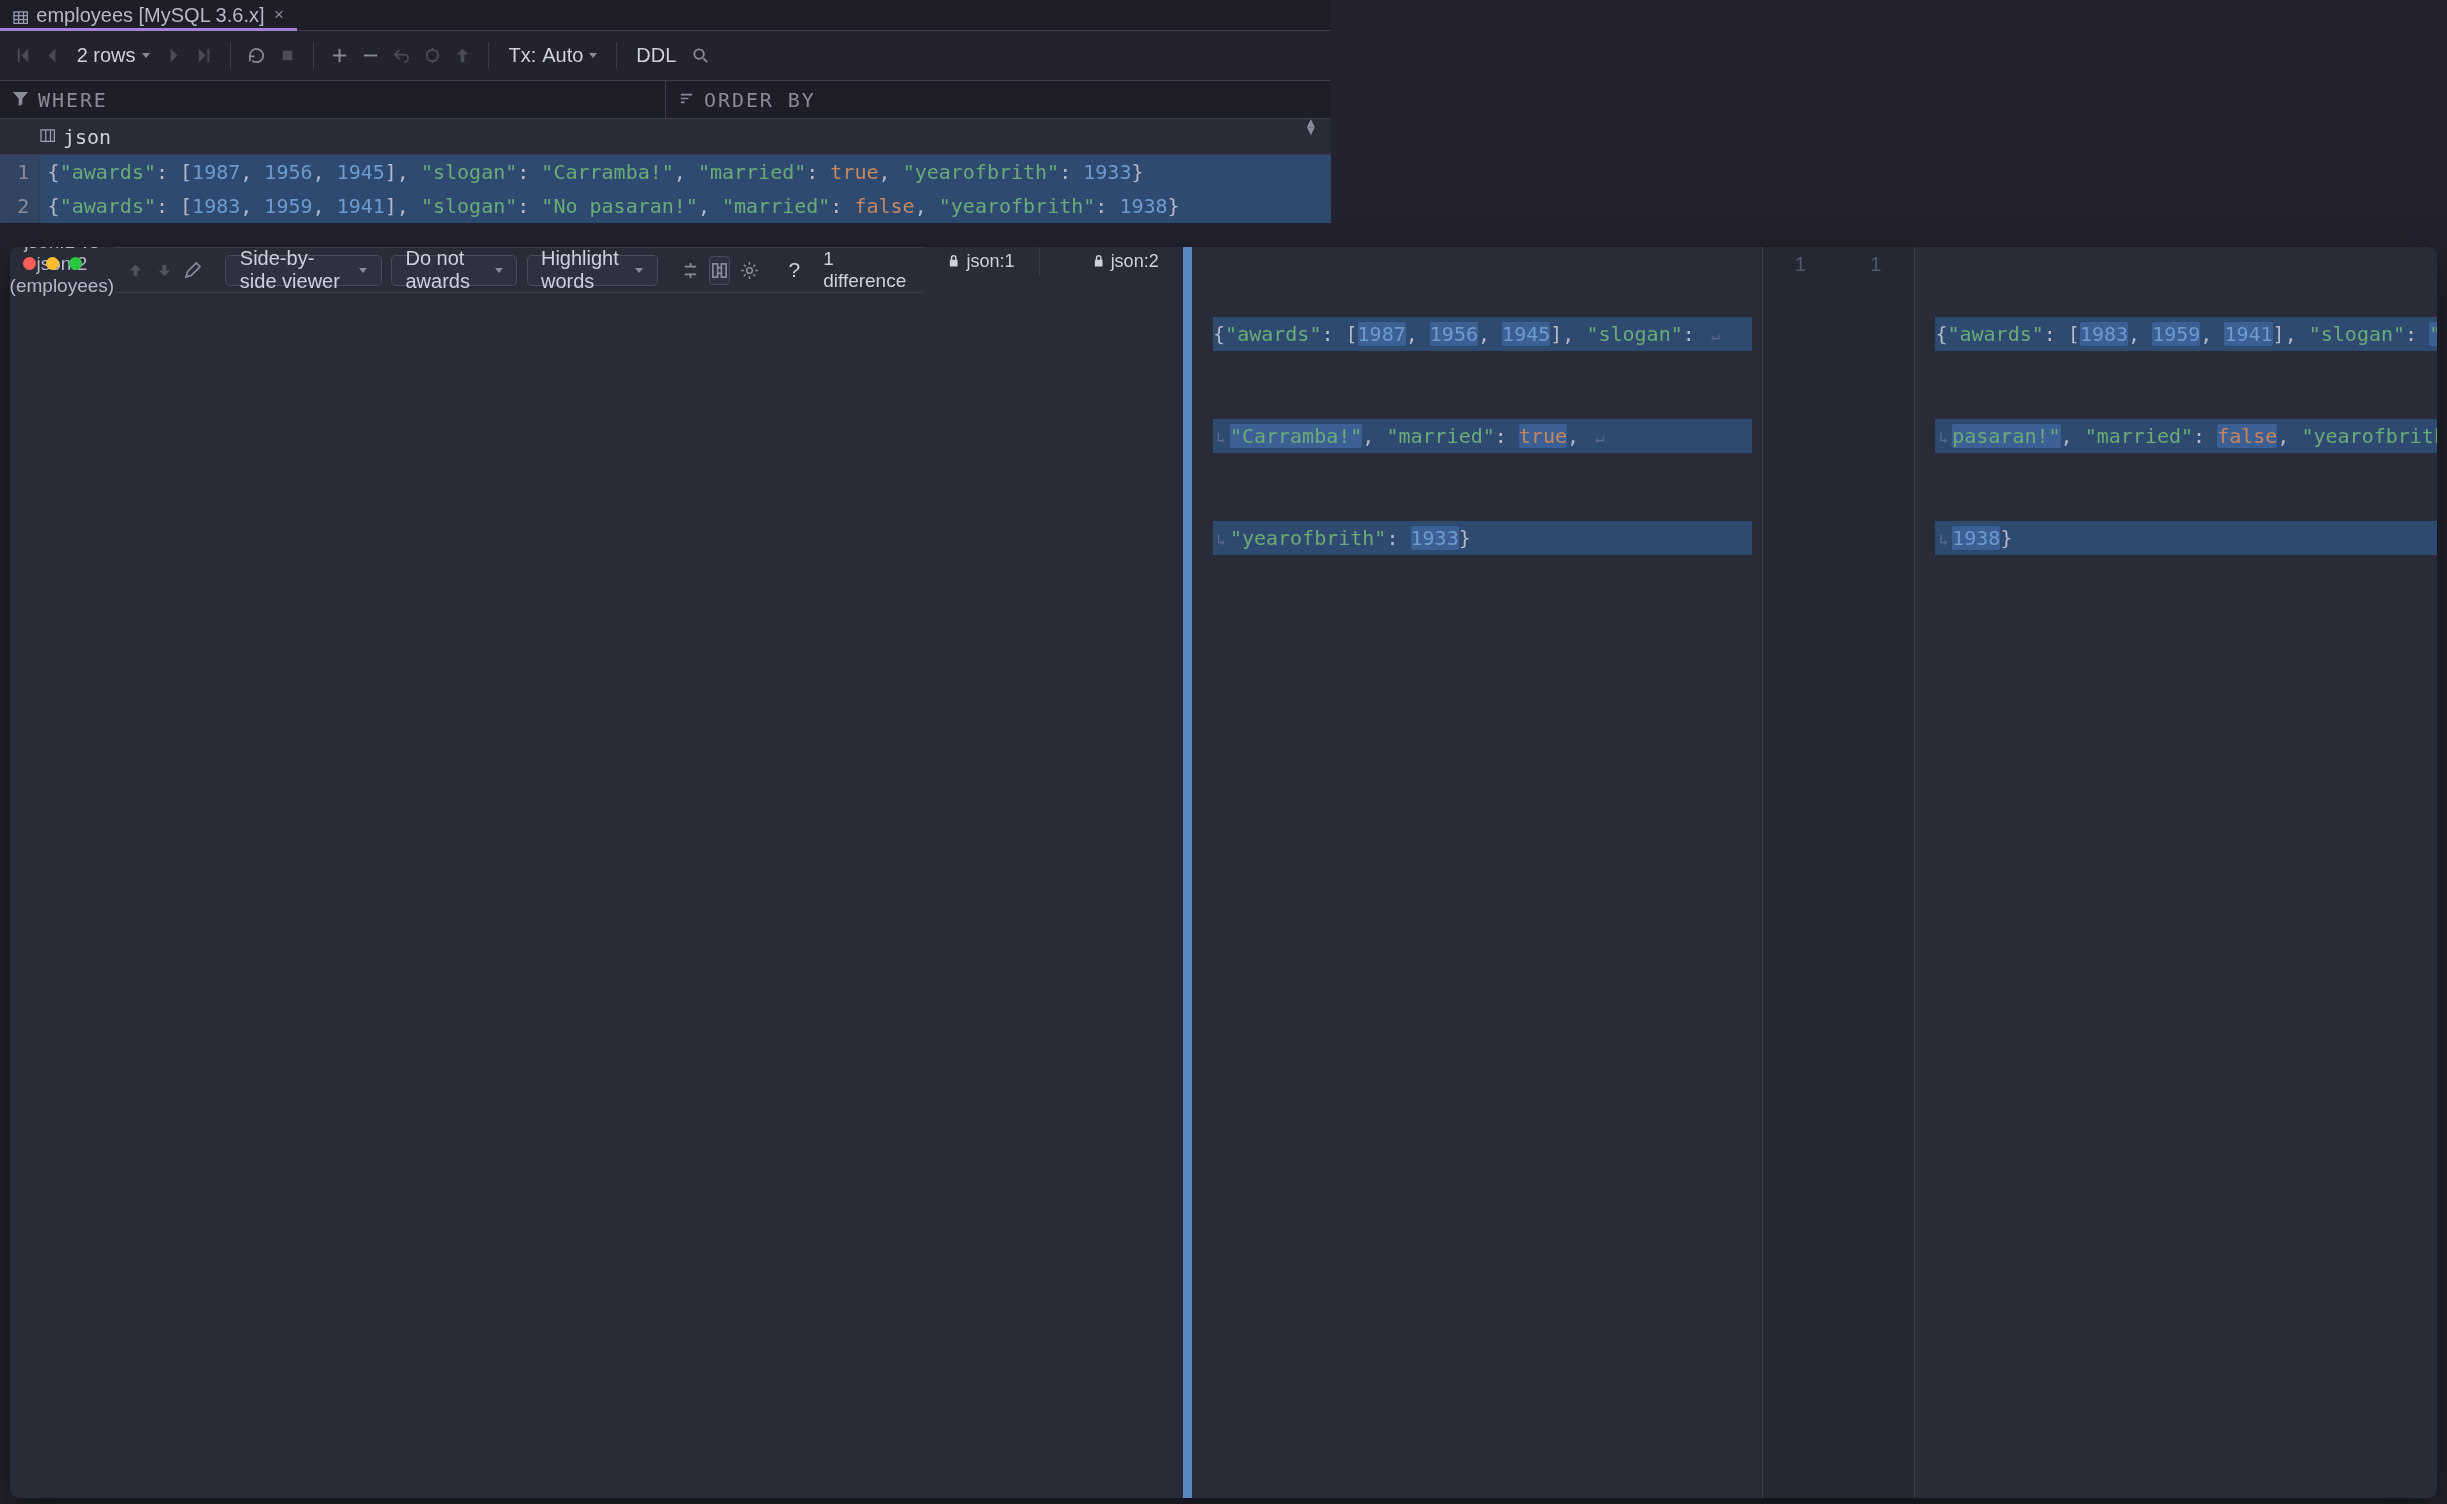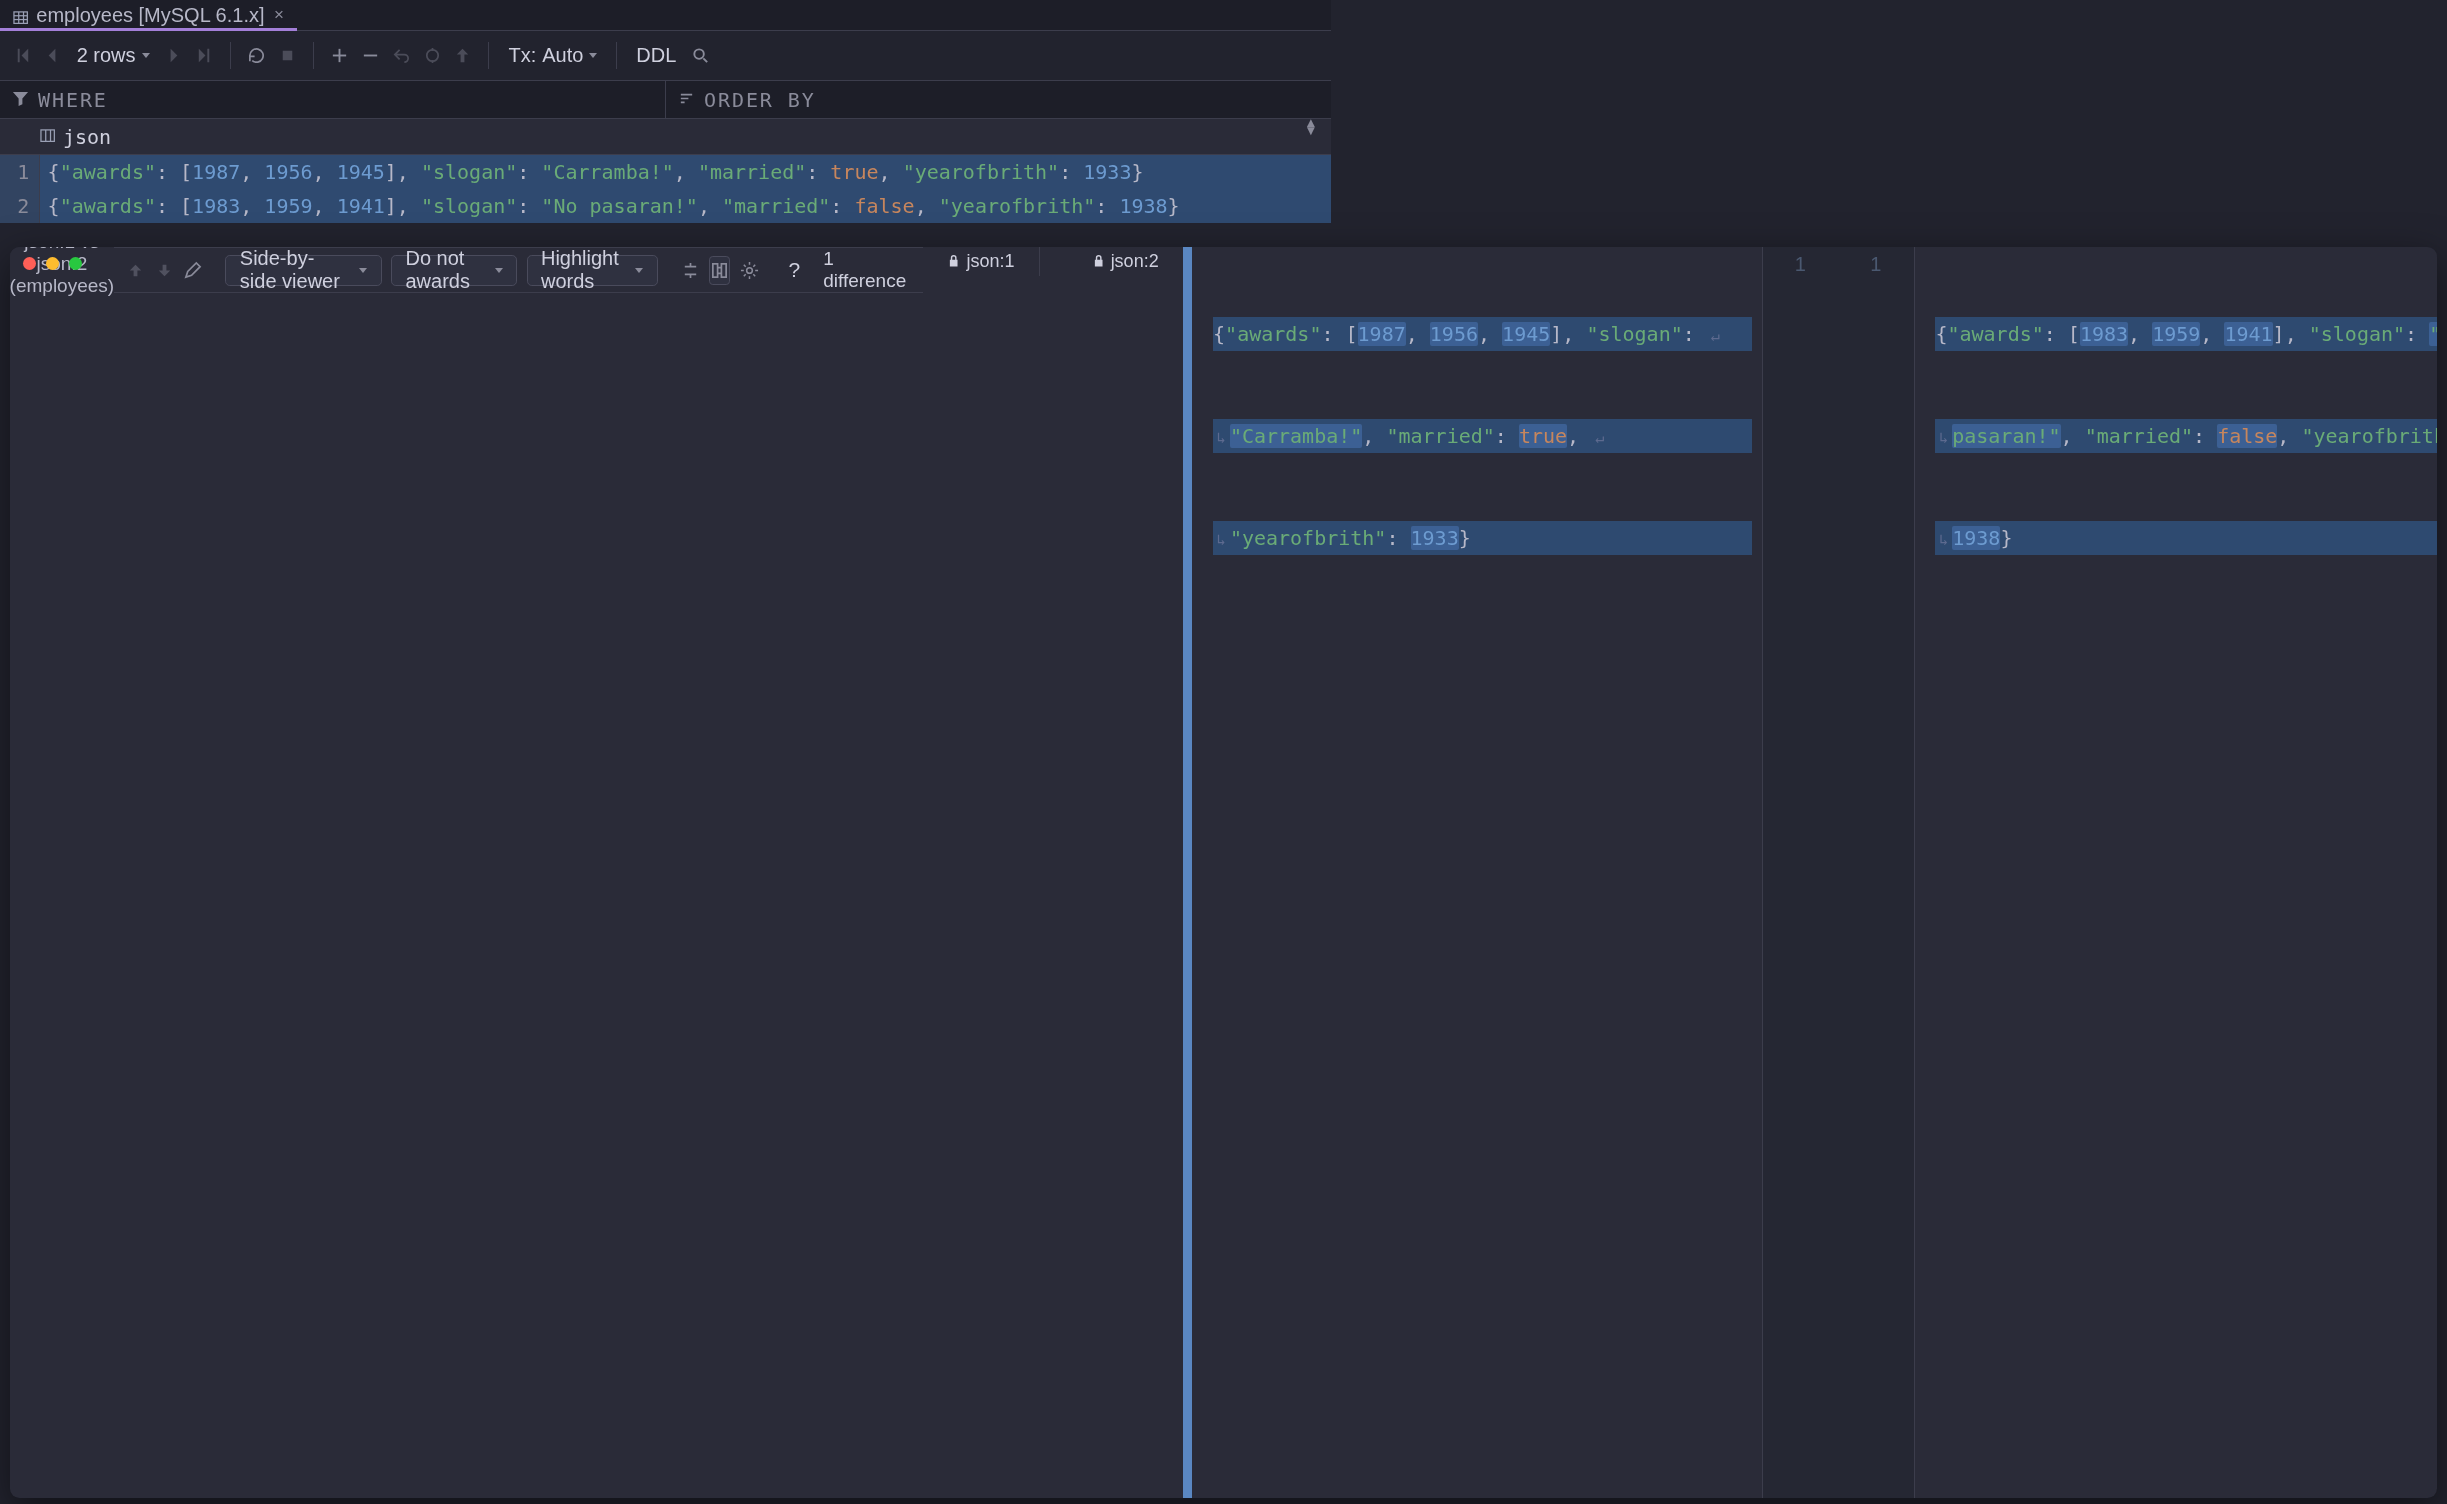--- a/index.html
+++ b/index.html
@@ -124,21 +124,21 @@
     <div class="tab active">
       <span class="tab-icon">
         <svg viewBox="0 0 16 16" fill="none" stroke="#9aa0b5" stroke-width="1.3">
             <rect x="1" y="2" width="14" height="12"></rect>
             <line x1="1" y1="6" x2="15" y2="6"></line>
             <line x1="1" y1="10" x2="15" y2="10"></line>
             <line x1="6" y1="2" x2="6" y2="14"></line>
             <line x1="11" y1="2" x2="11" y2="14"></line>
           </svg>
       </span>
-      <span>employees [MySQL 6.1.x]</span>
+      <span>employees [MySQL 3.6.x]</span>
       <span class="tab-close">×</span>
     </div>
   </div>
 
   <div class="toolbar">
     <span class="tb-icon disabled">
         <svg viewBox="0 0 20 20" fill="currentColor">
           <path d="M5 3h2v14H5zM16 3l-7 7 7 7z"></path>
         </svg>
       </span>

